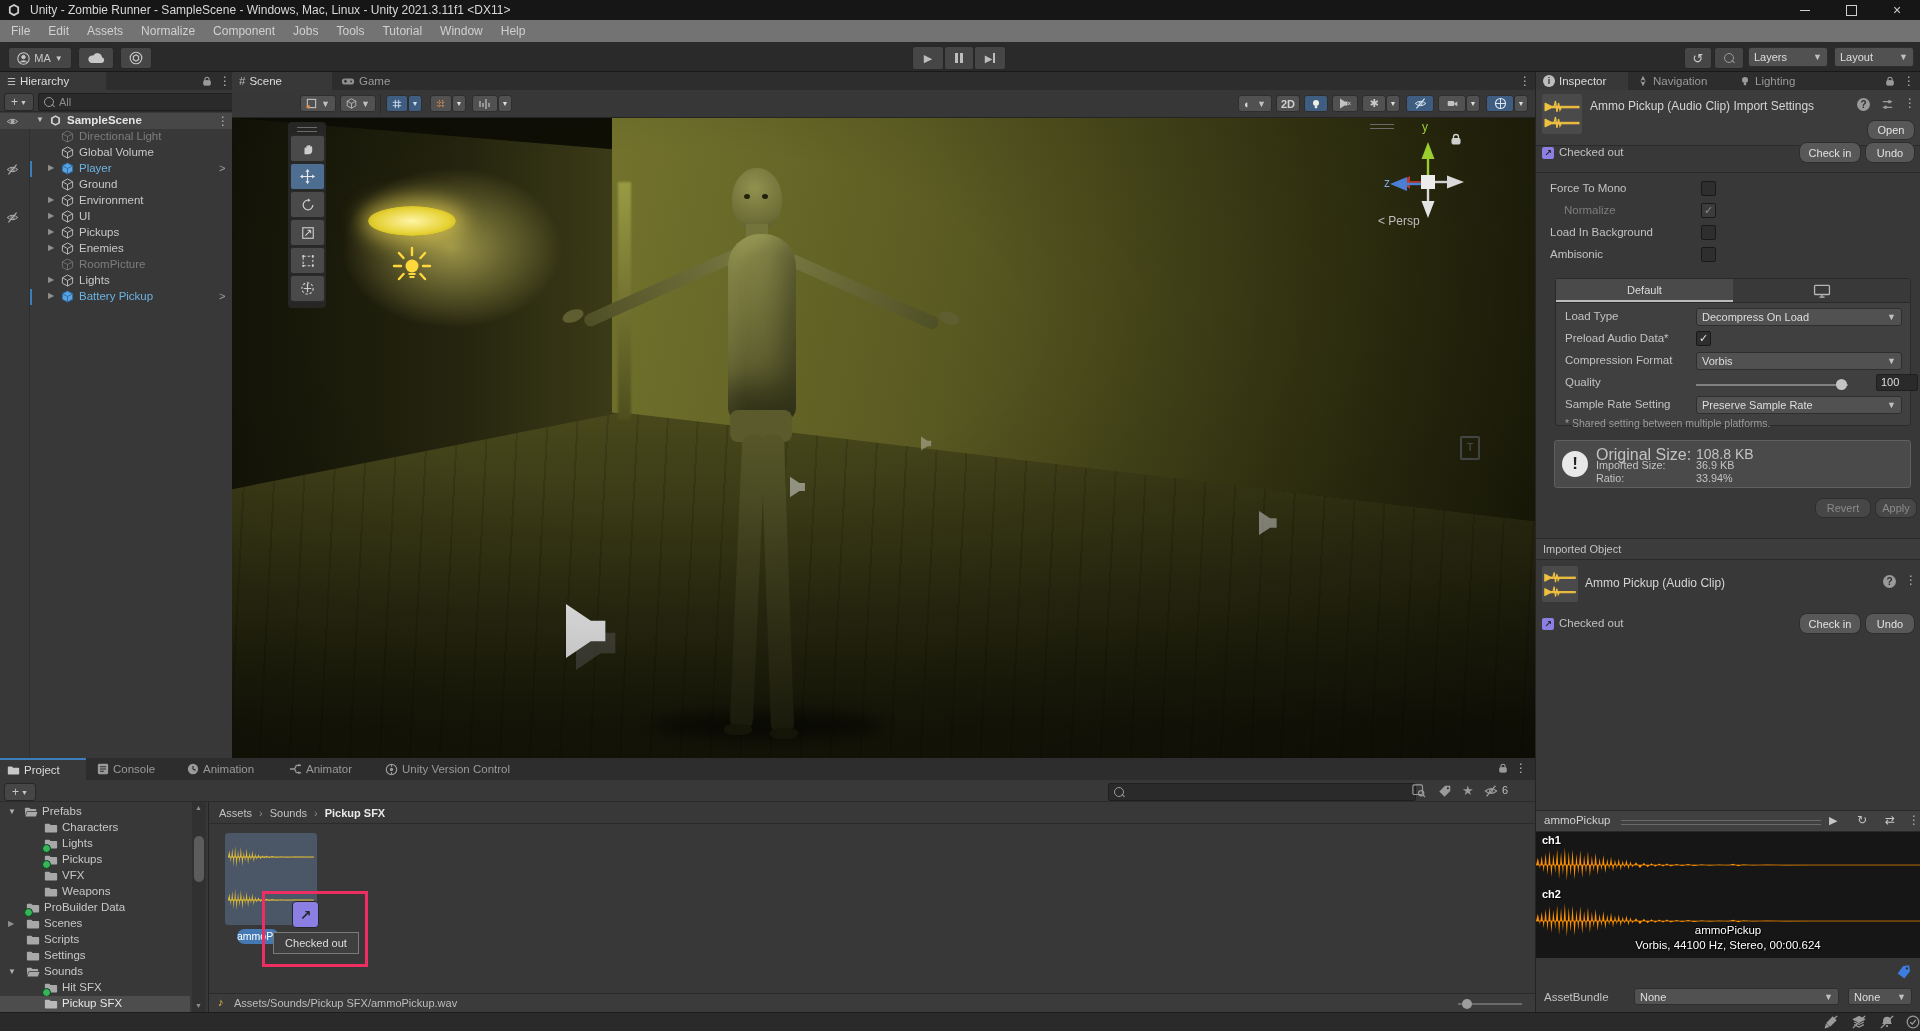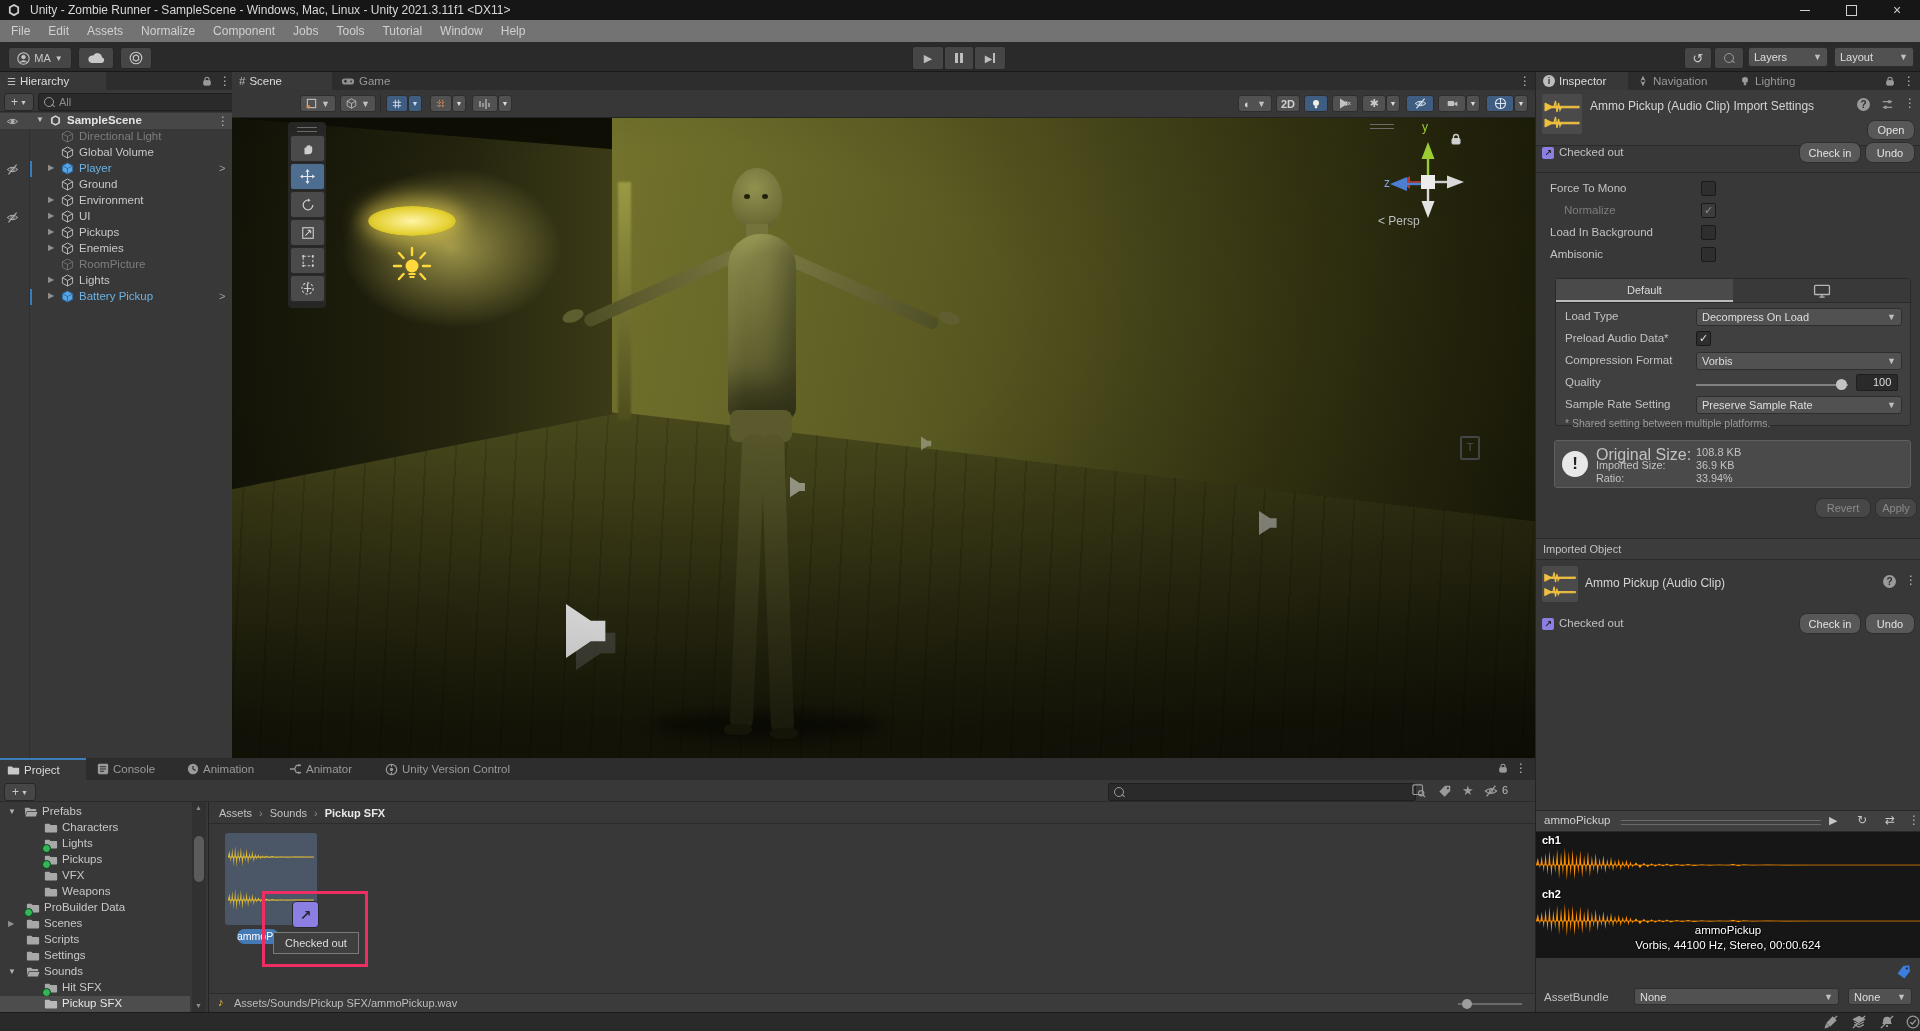--- a/index.html
+++ b/index.html
@@ -840,33 +840,33 @@
     <div class="chk" style="left:140px;top:52px">✓</div>
     <span class="ins-lbl" style="left:9px;top:75px">Compression Format</span>
     <div class="dd" style="left:140px;top:73px;width:206px;height:18px">
       <span>Vorbis</span>
         <span class="arw">▼</span>
     </div>
     <span class="ins-lbl" style="left:9px;top:97px">Quality</span>
     <div class="abs" style="left:140px;top:105px;width:152px;height:2px;background:#818181">
       <div class="abs" style="left:140px;top:-5px;width:11px;height:11px;border-radius:50%;background:#c4c4c4"></div>
     </div>
-    <div class="abs well" style="left:300px;top:95px;width:42px;height:17px;color:#dedede;padding:1px 16px;box-sizing:border-box">100</div>
+    <div class="abs well" style="left:320px;top:95px;width:42px;height:17px;color:#dedede;padding:1px 4px;box-sizing:border-box">100</div>
     <span class="ins-lbl" style="left:9px;top:119px">Sample Rate Setting</span>
     <div class="dd" style="left:140px;top:117px;width:206px;height:18px">
       <span>Preserve Sample Rate</span>
         <span class="arw">▼</span>
     </div>
     <span class="abs nw" style="left:9px;top:138px;font-size:10.5px;color:#9b9b9b">* Shared setting between multiple platforms.</span>
   </div>
 
   <div class="abs" style="left:18px;top:368px;width:357px;height:48px;background:#4a4a4a;border:1px solid #5f5f5f;border-radius:3px;box-sizing:border-box">
     <div class="abs" style="left:7px;top:10px;width:26px;height:26px;border-radius:50%;background:#e8e8e8;color:#222;font-weight:bold;font-size:17px;text-align:center;line-height:26px">!</div>
     <span class="abs" style="left:41px;top:5px;font-size:16px">Original Size:</span>
-    <span class="abs" style="left:141px;top:5px;font-size:11px">108.8 KB</span>
+    <span class="abs" style="left:141px;top:5px;font-size:14px">108.8 KB</span>
     <span class="abs" style="left:41px;top:18px;font-size:10.8px">Imported Size:</span>
     <span class="abs" style="left:141px;top:18px;font-size:10.8px">36.9 KB</span>
     <span class="abs" style="left:41px;top:31px;font-size:10.8px">Ratio:</span>
     <span class="abs" style="left:141px;top:31px;font-size:10.8px">33.94%</span>
   </div>
   <div class="btn dis" style="left:279px;top:426px;width:54px;height:18px">Revert</div>
   <div class="btn dis" style="left:339px;top:426px;width:40px;height:18px">Apply</div>
 
   <div class="abs" style="left:0;top:466px;width:385px;height:22px;background:#3c3c3c;border-top:1px solid #2a2a2a;border-bottom:1px solid #2a2a2a;box-sizing:border-box;display:flex;align-items:center;padding-left:7px">Imported Object</div>
   <div class="abs" style="left:6px;top:494px;width:36px;height:36px;background:#4a4a4a;border-radius:2px">

